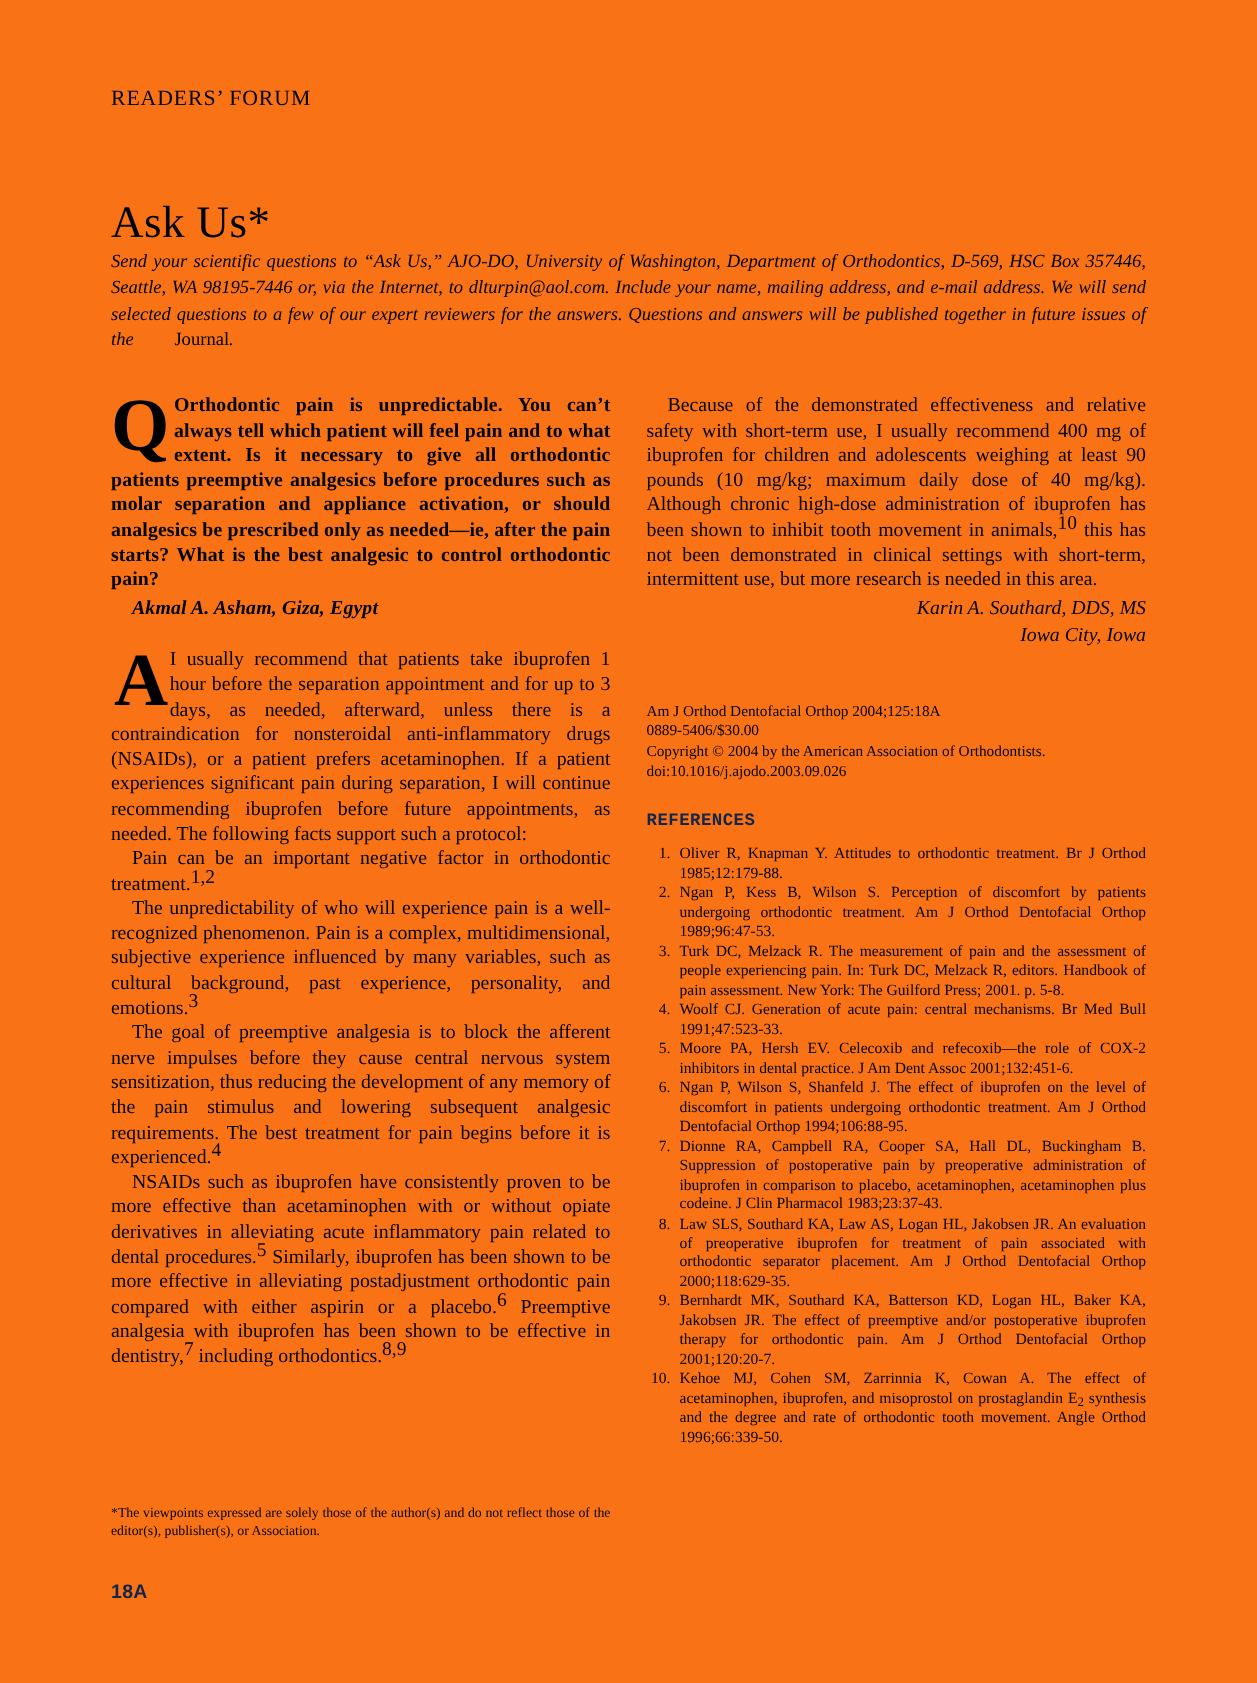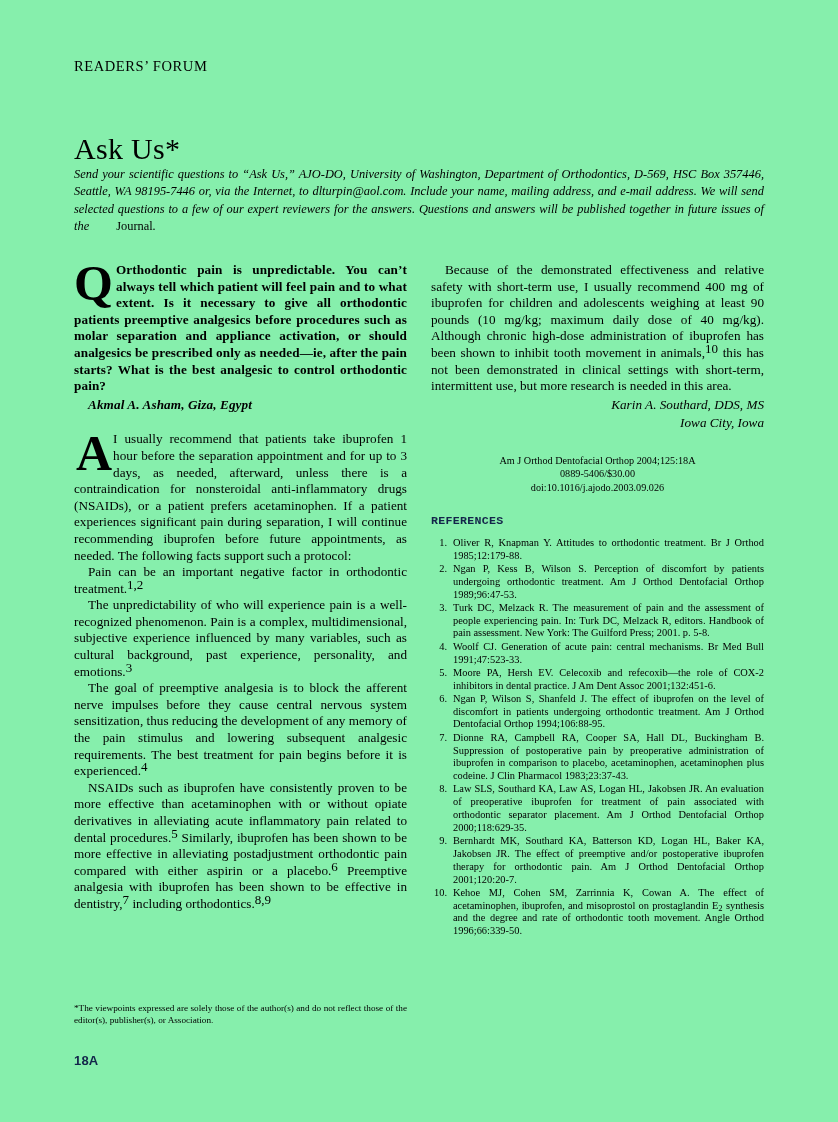--- a/index.html
+++ b/index.html
@@ -9,21 +9,21 @@
     background: #ffffff;
   }
   body {
     font-family: "Liberation Serif", "DejaVu Serif", serif;
     color: #000000;
   }
   #page {
     position: relative;
     width: 838px;
     height: 1122px;
-    background: #86efac;
+    background: #f97316;
     overflow: hidden;
     box-sizing: border-box;
   }
 
   
   .running-head {
     position: absolute;
     left: 74px;
     top: 58px;
     font-family: "Liberation Serif", "DejaVu Serif", serif;
@@ -121,24 +121,24 @@
     line-height: 0;
   }
   sub {
     font-size: 8.6px;
     vertical-align: -2px;
     line-height: 0;
   }
 
   
   .citation {
-    margin-top: 22px;
+    margin-top: 36px;
     font-size: 10.2px;
     line-height: 13.3px;
-    text-align: center;
+    text-align: left;
   }
   .citation div { text-indent: 0; }
 
   
   .ref-heading {
     margin-top: 20px;
     font-family: Liberation Mono, monospace;
     font-weight: bold;
     font-size: 11.6px;
     letter-spacing: 0.3px;
@@ -227,20 +227,21 @@
   <div class="col col-right">
 
     <p class="first-para"><span style="display:inline-block;width:14px;"></span><span>Because of the demonstrated effectiveness and relative safety with short-term use, I usually recommend 400 mg of ibuprofen for children and adolescents weighing at least 90 pounds (10 mg/kg; maximum daily dose of 40 mg/kg). Although chronic high-dose administration of ibuprofen has been shown to inhibit tooth movement in animals,</span><sup>10</sup><span> this has not been demonstrated in clinical settings with short-term, intermittent use, but more research is needed in this area.</span></p>
 
     <p class="attribution">Karin A. Southard, DDS, MS</p>
     <p class="attribution" style="text-indent:0;">Iowa City, Iowa</p>
 
     <div class="citation">
       <div>Am J Orthod Dentofacial Orthop 2004;125:18A</div>
       <div>0889-5406/$30.00</div>
+      <div>Copyright © 2004 by the American Association of Orthodontists.</div>
       <div>doi:10.1016/j.ajodo.2003.09.026</div>
     </div>
 
     <div class="ref-heading">REFERENCES</div>
 
     <ol class="references">
       <li>Oliver R, Knapman Y. Attitudes to orthodontic treatment. Br J Orthod 1985;12:179-88.</li>
       <li>Ngan P, Kess B, Wilson S. Perception of discomfort by patients undergoing orthodontic treatment. Am J Orthod Dentofacial Orthop 1989;96:47-53.</li>
       <li>Turk DC, Melzack R. The measurement of pain and the assessment of people experiencing pain. In: Turk DC, Melzack R, editors. Handbook of pain assessment. New York: The Guilford Press; 2001. p. 5-8.</li>
       <li>Woolf CJ. Generation of acute pain: central mechanisms. Br Med Bull 1991;47:523-33.</li>

